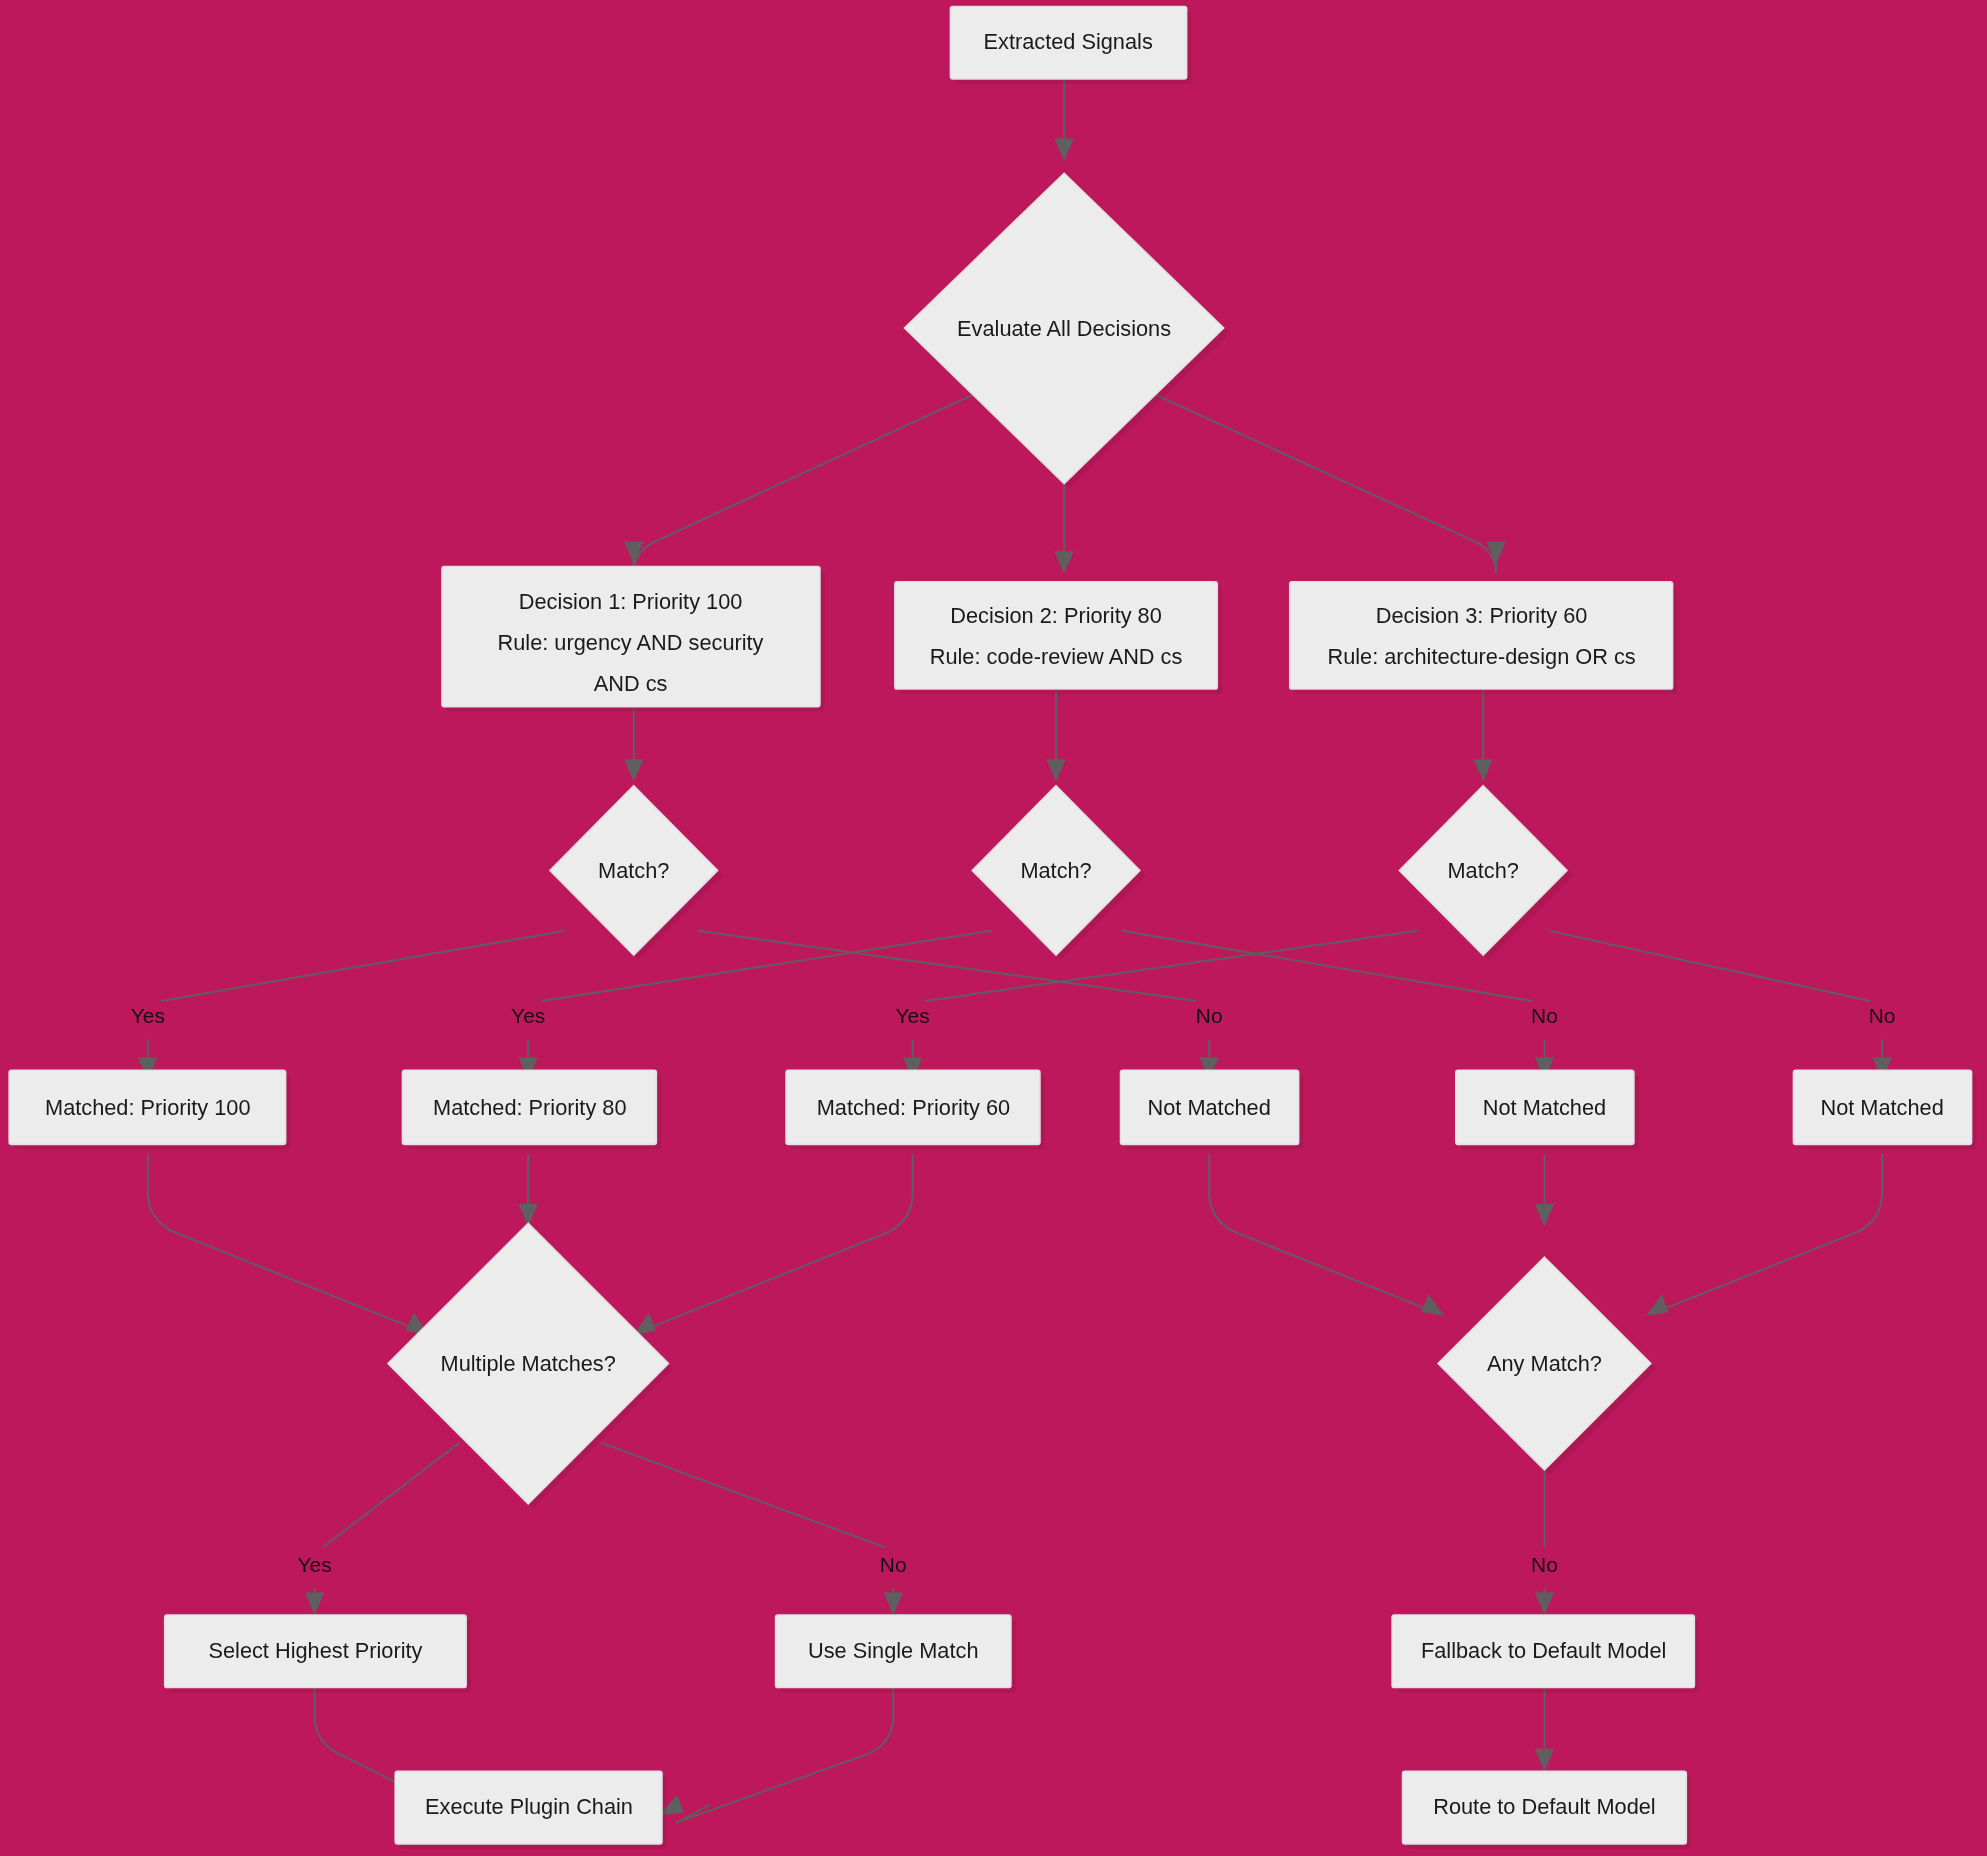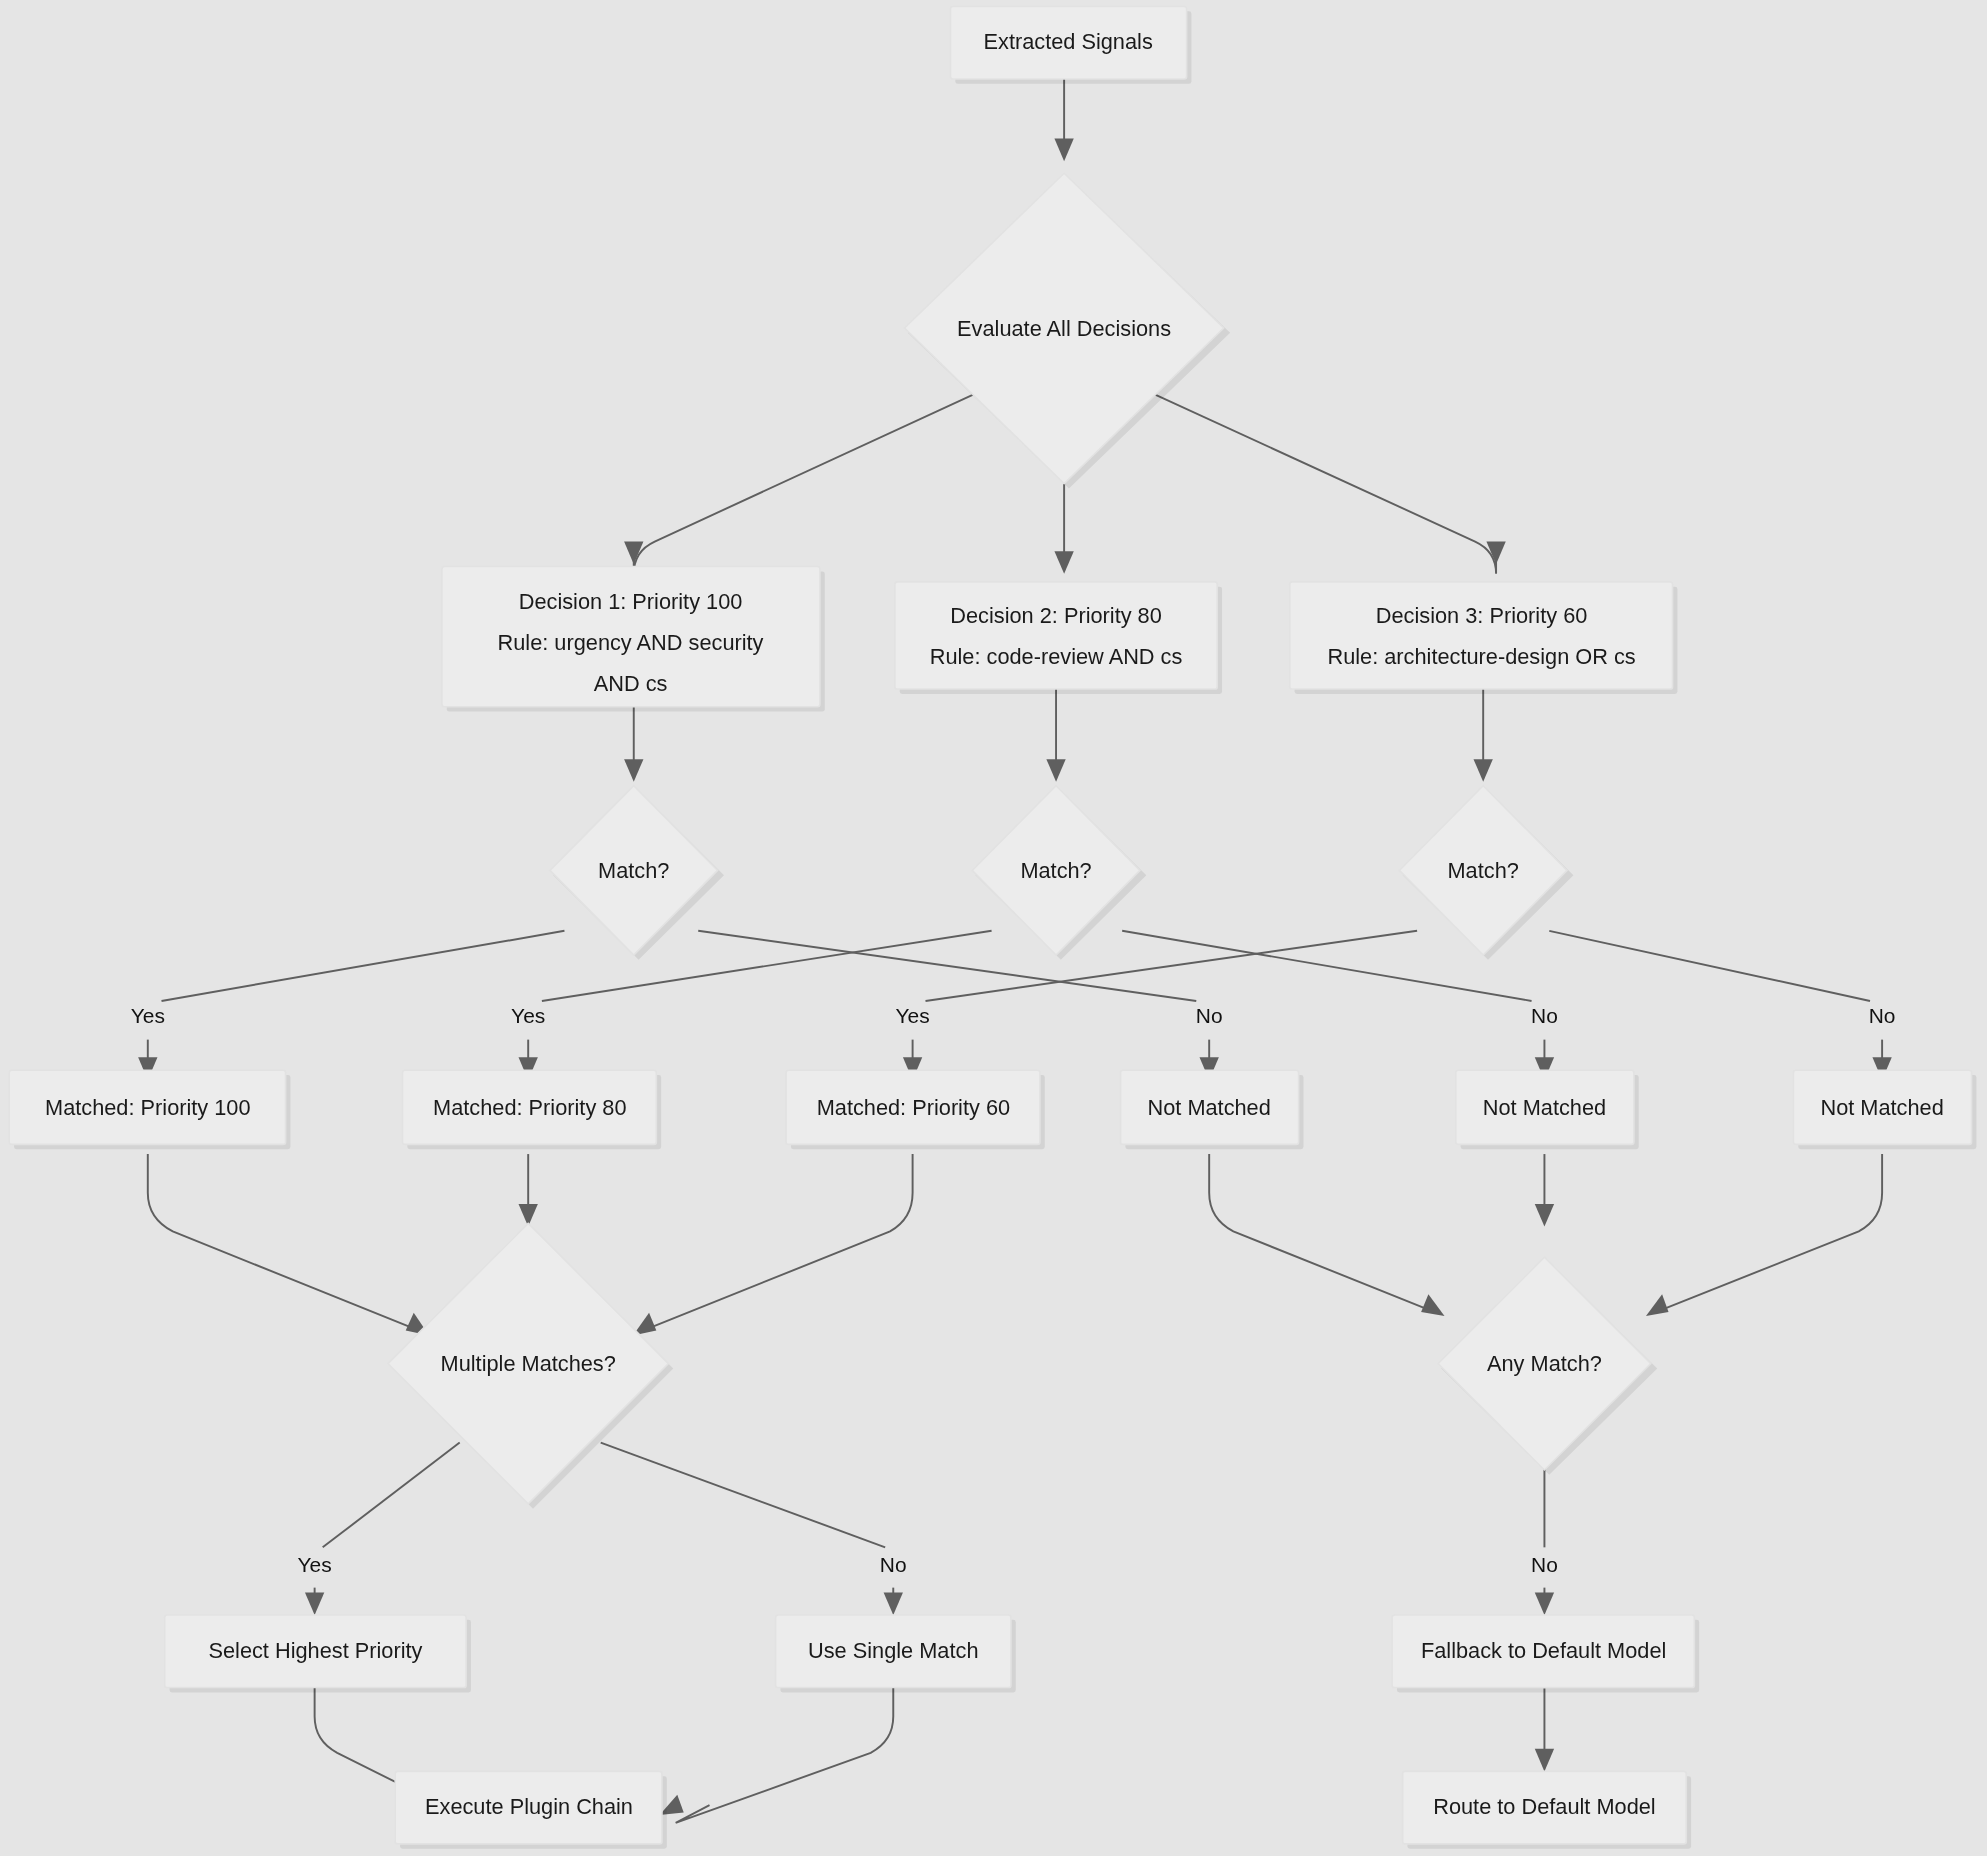--- a/index.html
+++ b/index.html
@@ -4,21 +4,21 @@
 <style>
   html, body {
     margin: 0;
     padding: 0;
     background: #ffffff;
   }
   #root {
     position: relative;
     width: 1988px;
     height: 1856px;
-    background: #e5e5e5;
+    background: #be185d;
     font-family: "Liberation Sans", sans-serif;
   }
   svg#flow {
     position: absolute;
     left: 0;
     top: 0;
     width: 1988px;
     height: 1856px;
     display: block;
   }

